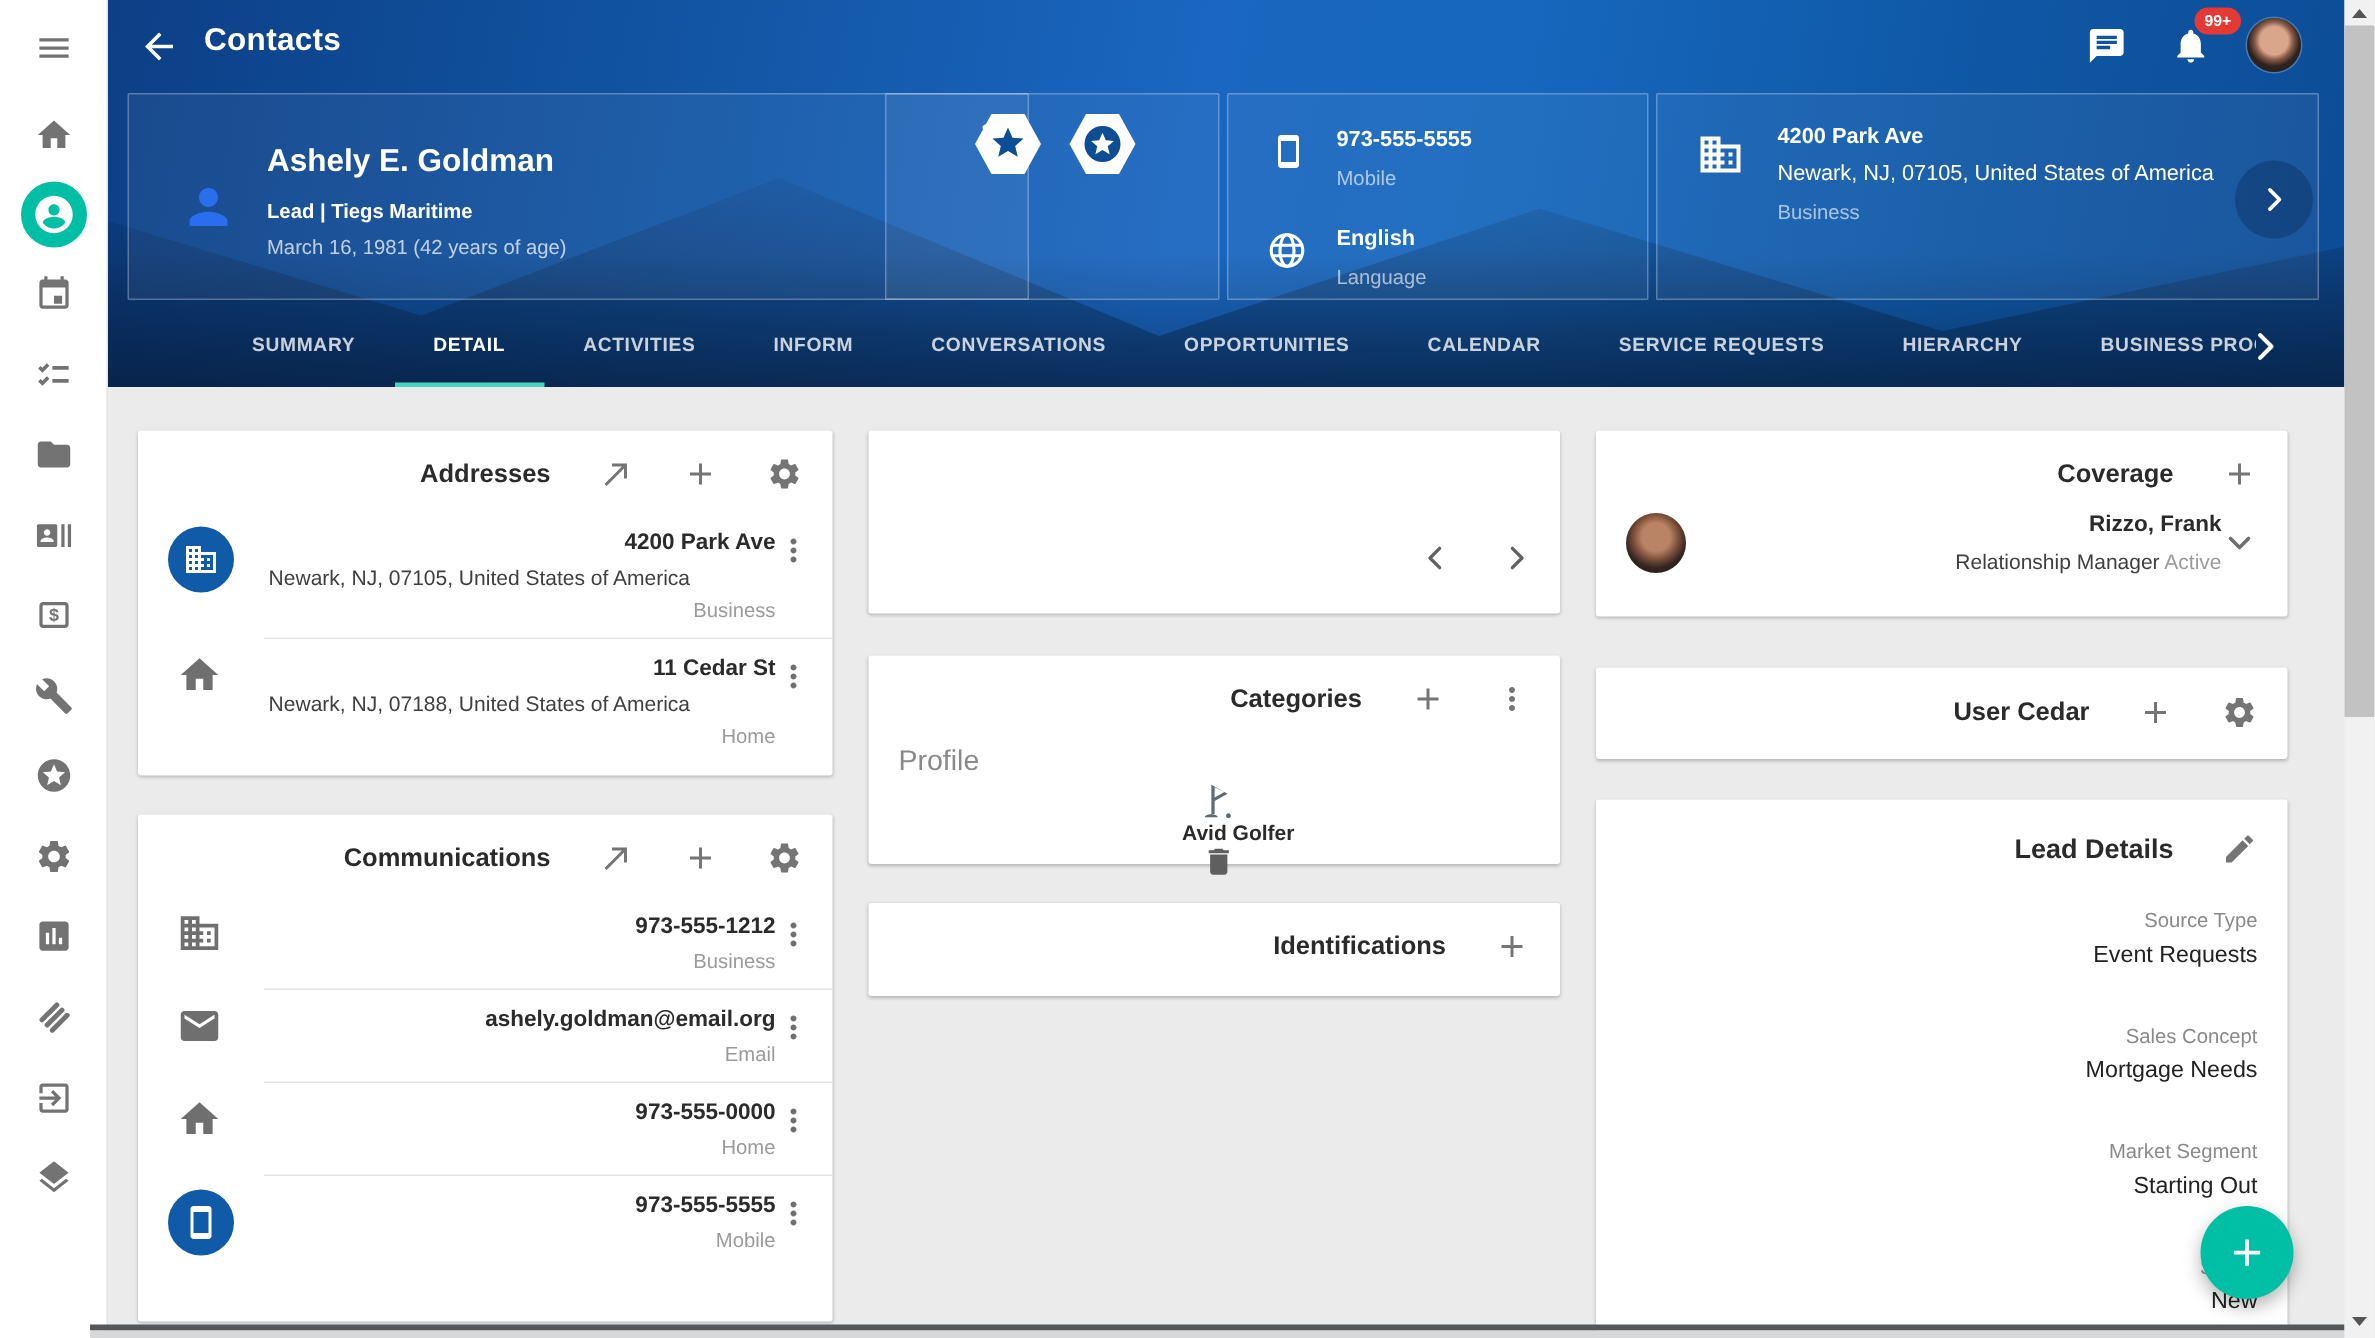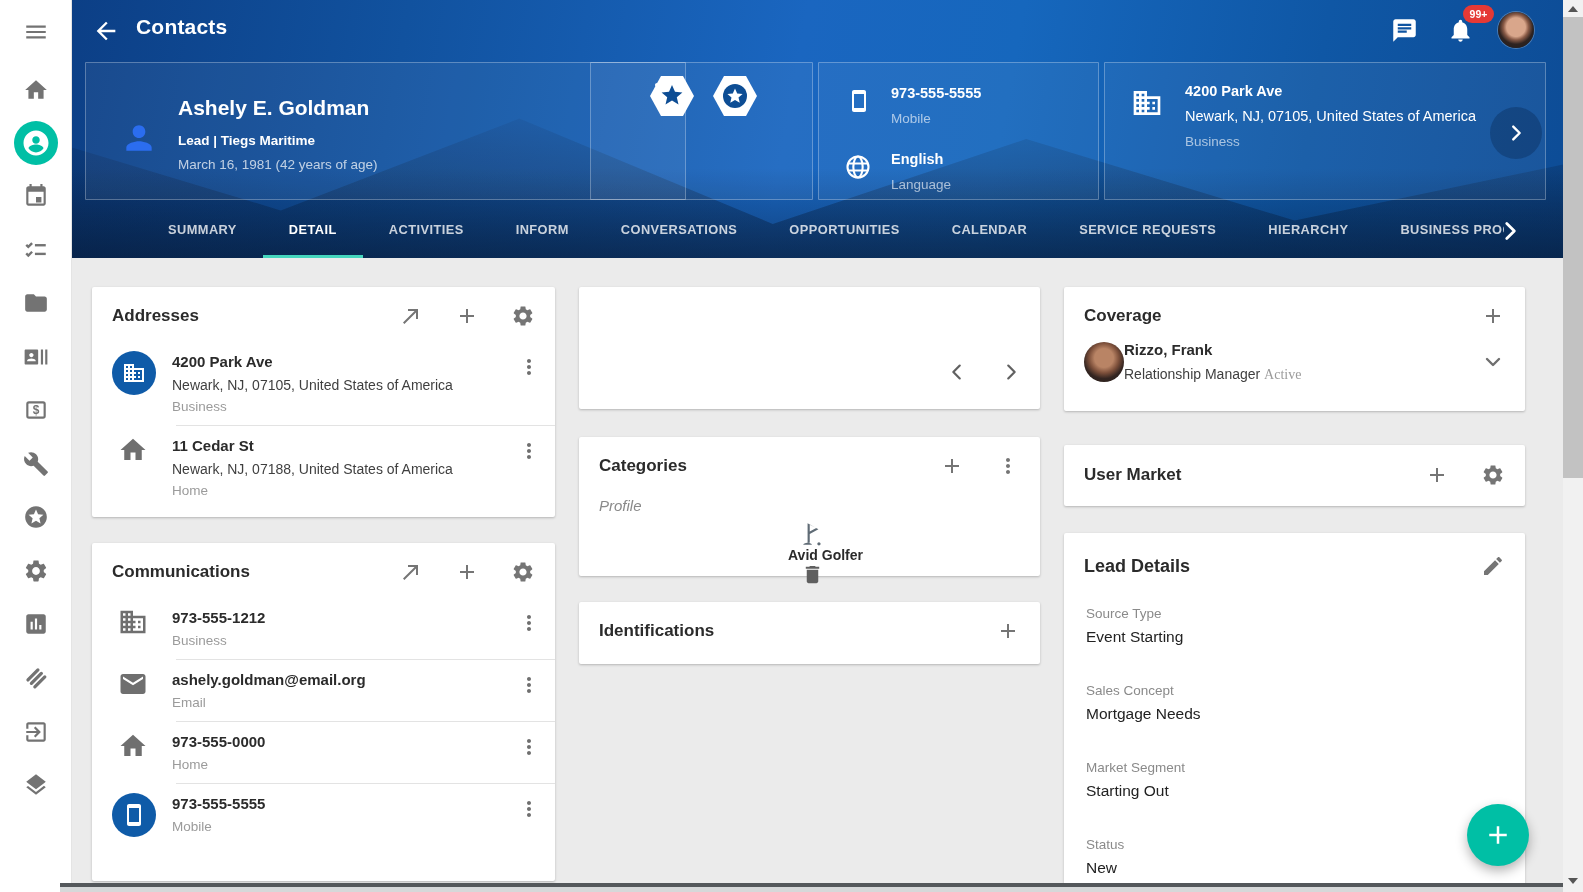--- a/index.html
+++ b/index.html
@@ -67,21 +67,21 @@
   .hero-next { position:absolute; left:1418px; top:107px; width:52px; height:52px; border-radius:50%; border:none; background:rgba(4,24,56,.28); color:#fff; cursor:pointer; display:flex; align-items:center; justify-content:center; }
   .hero-next svg { width:22px; height:22px; }
 
   .tabs { position:absolute; left:12px; top:205px; width:1420px; height:53px; display:flex; padding-left:58px; overflow:hidden; white-space:nowrap; }
   .tab { flex:0 0 auto; padding:0 26px; line-height:50px; font-size:12.8px; font-weight:bold; letter-spacing:.45px; color:rgba(255,255,255,.78); cursor:pointer; text-transform:uppercase; }
   .tab.active { color:#fff; box-shadow:inset 0 -3px 0 #45d6bd; }
   .tabs-next { position:absolute; left:1425px; top:218px; width:26px; height:26px; color:#fff; cursor:pointer; }
   .tabs-next svg { width:26px; height:26px; }
 
   
-  .card { position:absolute; background:#fff; border-radius:2px; box-shadow:0 1px 3px rgba(0,0,0,.14), 0 1px 2px rgba(0,0,0,.10); }
+  .card { position:absolute; background:#fff; border-radius:2px; box-shadow:0 1px 3px rgba(0,0,0,.14), 0 1px 2px rgba(0,0,0,.10);text-align:right; }
   .card-h { position:relative; display:flex; align-items:center; padding:17px 20px 14px 20px; }
   .card-title { flex:1; font-size:17px; font-weight:bold; color:#2b2b2b; }
   .hic { width:24px; height:24px; color:#757575; margin-left:32px; cursor:pointer; flex:0 0 auto; }
   .hic svg { width:24px; height:24px; }
 
   .addr-card { left:92px; top:287px; width:463px; height:230px; }
   .comm-card { left:92px; top:543px; width:463px; height:338px; }
   .row { display:flex; align-items:flex-start; padding:9px 14px 11px 20px; }
   .row .ic-col { width:60px; flex:0 0 60px; display:flex; align-items:center; justify-content:flex-start; }
   .blue-circle { width:44px; height:44px; border-radius:50%; background:#0f5ba8; color:#fff; display:flex; align-items:center; justify-content:center; }
@@ -94,39 +94,39 @@
   .row .t3 { font-size:13.5px; color:#9b9b9b; }
   .kebab-g { width:24px; height:24px; color:#6f6f6f; cursor:pointer; flex:0 0 24px; margin-top:4px; }
   .divider { height:1px; background:#e3e3e3; margin-left:84px; }
 
   .cf-card { left:579px; top:287px; width:461px; height:122px; }
   .pager { position:absolute; right:18px; top:74px; display:flex; gap:32px; color:#616161; }
   .pager .pbtn { width:22px; height:22px; cursor:pointer; }
   .pager svg { width:22px; height:22px; }
 
   .cat-card { left:579px; top:437px; width:461px; height:139px; }
-  .cat-group { position:absolute; left:20px; top:60px; font-size:15px; color:#8a8a8a;font-style:italic; }
+  .cat-group { position:absolute; left:20px; top:60px; font-size:19px; color:#8a8a8a; }
   .cat-row { position:absolute; left:0; top:84px; width:100%; display:flex; align-items:center; padding:0 22px 0 28px;flex-direction:column; }
   .golf-ic { width:26px; height:26px; color:#5f6b75; }
   .golf-ic svg { width:26px; height:26px; }
   .cat-label { flex:1; margin-left:26px; font-size:14px; font-weight:bold; color:#2b2b2b; }
   .trash-ic { width:23px; height:23px; color:#5f5f5f; cursor:pointer; }
   .trash-ic svg { width:23px; height:23px; }
 
   .id-card { left:579px; top:602px; width:461px; height:62px; }
   .id-card .card-h { }
 
   .cov-card { left:1064px; top:287px; width:461px; height:124px; }
   .cov-row { position:absolute; left:0; top:54px; width:100%; display:flex; align-items:center; padding:0 20px; }
   .cov-avatar { width:40px; height:40px; border-radius:50%; flex:0 0 40px;
       background:radial-gradient(circle at 50% 40%, #b98465 0 30%, #7c4f3a 48%, #332521 66%, #241b18 100%); }
   .cov-txt { flex:1; }
   .cov-name { font-size:15px; font-weight:bold; color:#2b2b2b; margin-bottom:8px; }
   .cov-role { font-size:14px; color:#3f3f3f; }
-  .cov-status { color:#9b9b9b;font-family:Liberation Serif, serif; }
+  .cov-status { color:#9b9b9b; }
   .chev-d { width:24px; height:24px; color:#6f6f6f; cursor:pointer; }
   .chev-d svg { width:24px; height:24px; }
 
   .uf-card { left:1064px; top:445px; width:461px; height:61px; }
   .uf-card .card-h { padding-top:18px; }
 
   .lead-card { left:1064px; top:533px; width:461px; height:360px; }
   .lead-card .card-title { font-size:18px; }
   .lead-fields { padding:14px 20px 0 22px; }
   .fld { margin-bottom:37px; }
@@ -547,21 +547,21 @@
       <span class="chev-d">
         <svg viewBox="0 0 24 24" fill="none" stroke="currentColor" stroke-width="2.4" stroke-linecap="round" stroke-linejoin="round">
             <path d="M6 9l6 6 6-6"></path>
           </svg>
       </span>
     </div>
   </section>
 
   <section class="card uf-card">
     <div class="card-h">
-      <span class="card-title">User Market</span>
+      <span class="card-title">User Cedar</span>
       <span class="hic"><svg viewBox="0 0 24 24" fill="currentColor">
             <path d="M19 13h-6v6h-2v-6H5v-2h6V5h2v6h6v2z"></path>
           </svg></span>
       <span class="hic"><svg viewBox="0 0 24 24" fill="currentColor">
             <path d="M19.14 12.94c.04-.3.06-.61.06-.94 0-.32-.02-.64-.07-.94l2.03-1.58c.18-.14.23-.41.12-.61l-1.92-3.32c-.12-.22-.37-.29-.59-.22l-2.39.96c-.5-.38-1.03-.7-1.62-.94l-.36-2.54c-.04-.24-.24-.41-.48-.41h-3.84c-.24 0-.43.17-.47.41l-.36 2.54c-.59.24-1.13.57-1.62.94l-2.39-.96c-.22-.08-.47 0-.59.22L2.74 8.87c-.12.21-.08.47.12.61l2.03 1.58c-.05.3-.09.63-.09.94s.02.64.07.94l-2.03 1.58c-.18.14-.23.41-.12.61l1.92 3.32c.12.22.37.29.59.22l2.39-.96c.5.38 1.03.7 1.62.94l.36 2.54c.05.24.24.41.48.41h3.84c.24 0 .44-.17.47-.41l.36-2.54c.59-.24 1.13-.56 1.62-.94l2.39.96c.22.08.47 0 .59-.22l1.92-3.32c.12-.22.07-.47-.12-.61l-2.01-1.58zM12 15.6c-1.98 0-3.6-1.62-3.6-3.6s1.62-3.6 3.6-3.6 3.6 1.62 3.6 3.6-1.62 3.6-3.6 3.6z"></path>
           </svg></span>
     </div>
   </section>
 
   <section class="card lead-card">
@@ -569,21 +569,21 @@
       <span class="card-title">Lead Details</span>
       <span class="hic">
         <svg viewBox="0 0 24 24" fill="currentColor">
             <path d="M3 17.25V21h3.75L17.81 9.94l-3.75-3.75L3 17.25zM20.71 7.04c.39-.39.39-1.02 0-1.41l-2.34-2.34c-.39-.39-1.02-.39-1.41 0l-1.83 1.83 3.75 3.75 1.83-1.83z"></path>
           </svg>
       </span>
     </div>
     <div class="lead-fields">
       <div class="fld">
         <div class="fld-label">Source Type</div>
-        <div class="fld-value">Event Starting</div>
+        <div class="fld-value">Event Requests</div>
       </div>
       <div class="fld">
         <div class="fld-label">Sales Concept</div>
         <div class="fld-value">Mortgage Needs</div>
       </div>
       <div class="fld">
         <div class="fld-label">Market Segment</div>
         <div class="fld-value">Starting Out</div>
       </div>
       <div class="fld">

